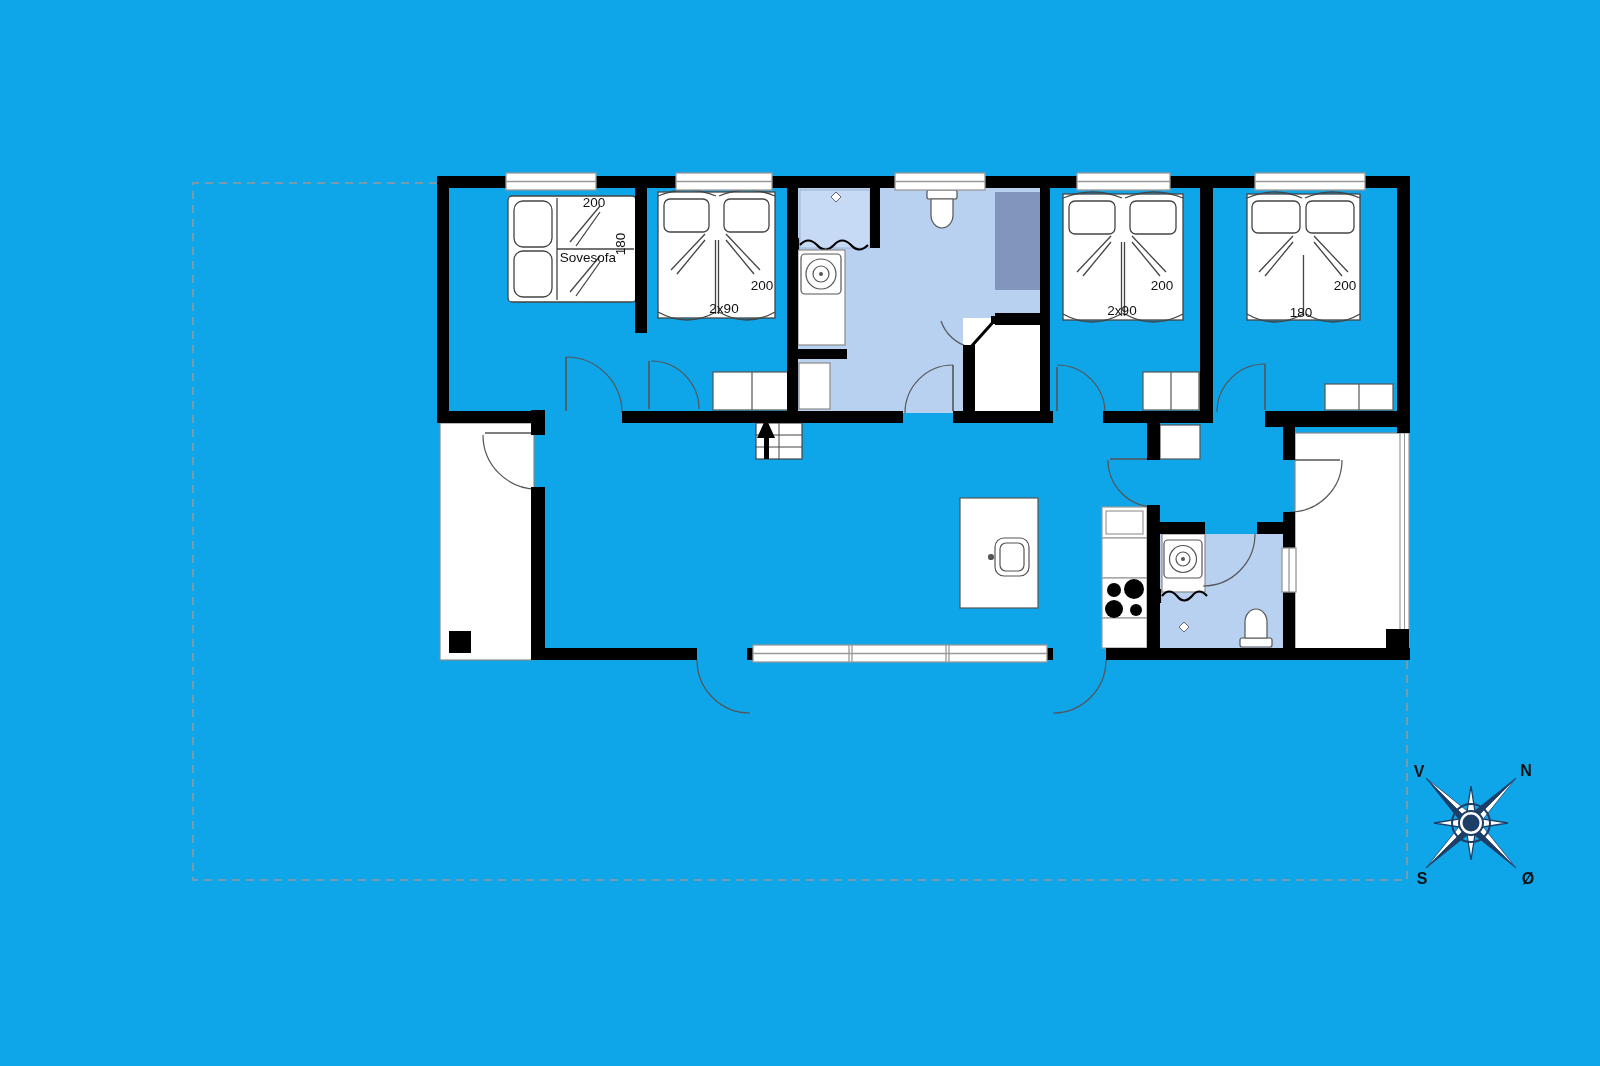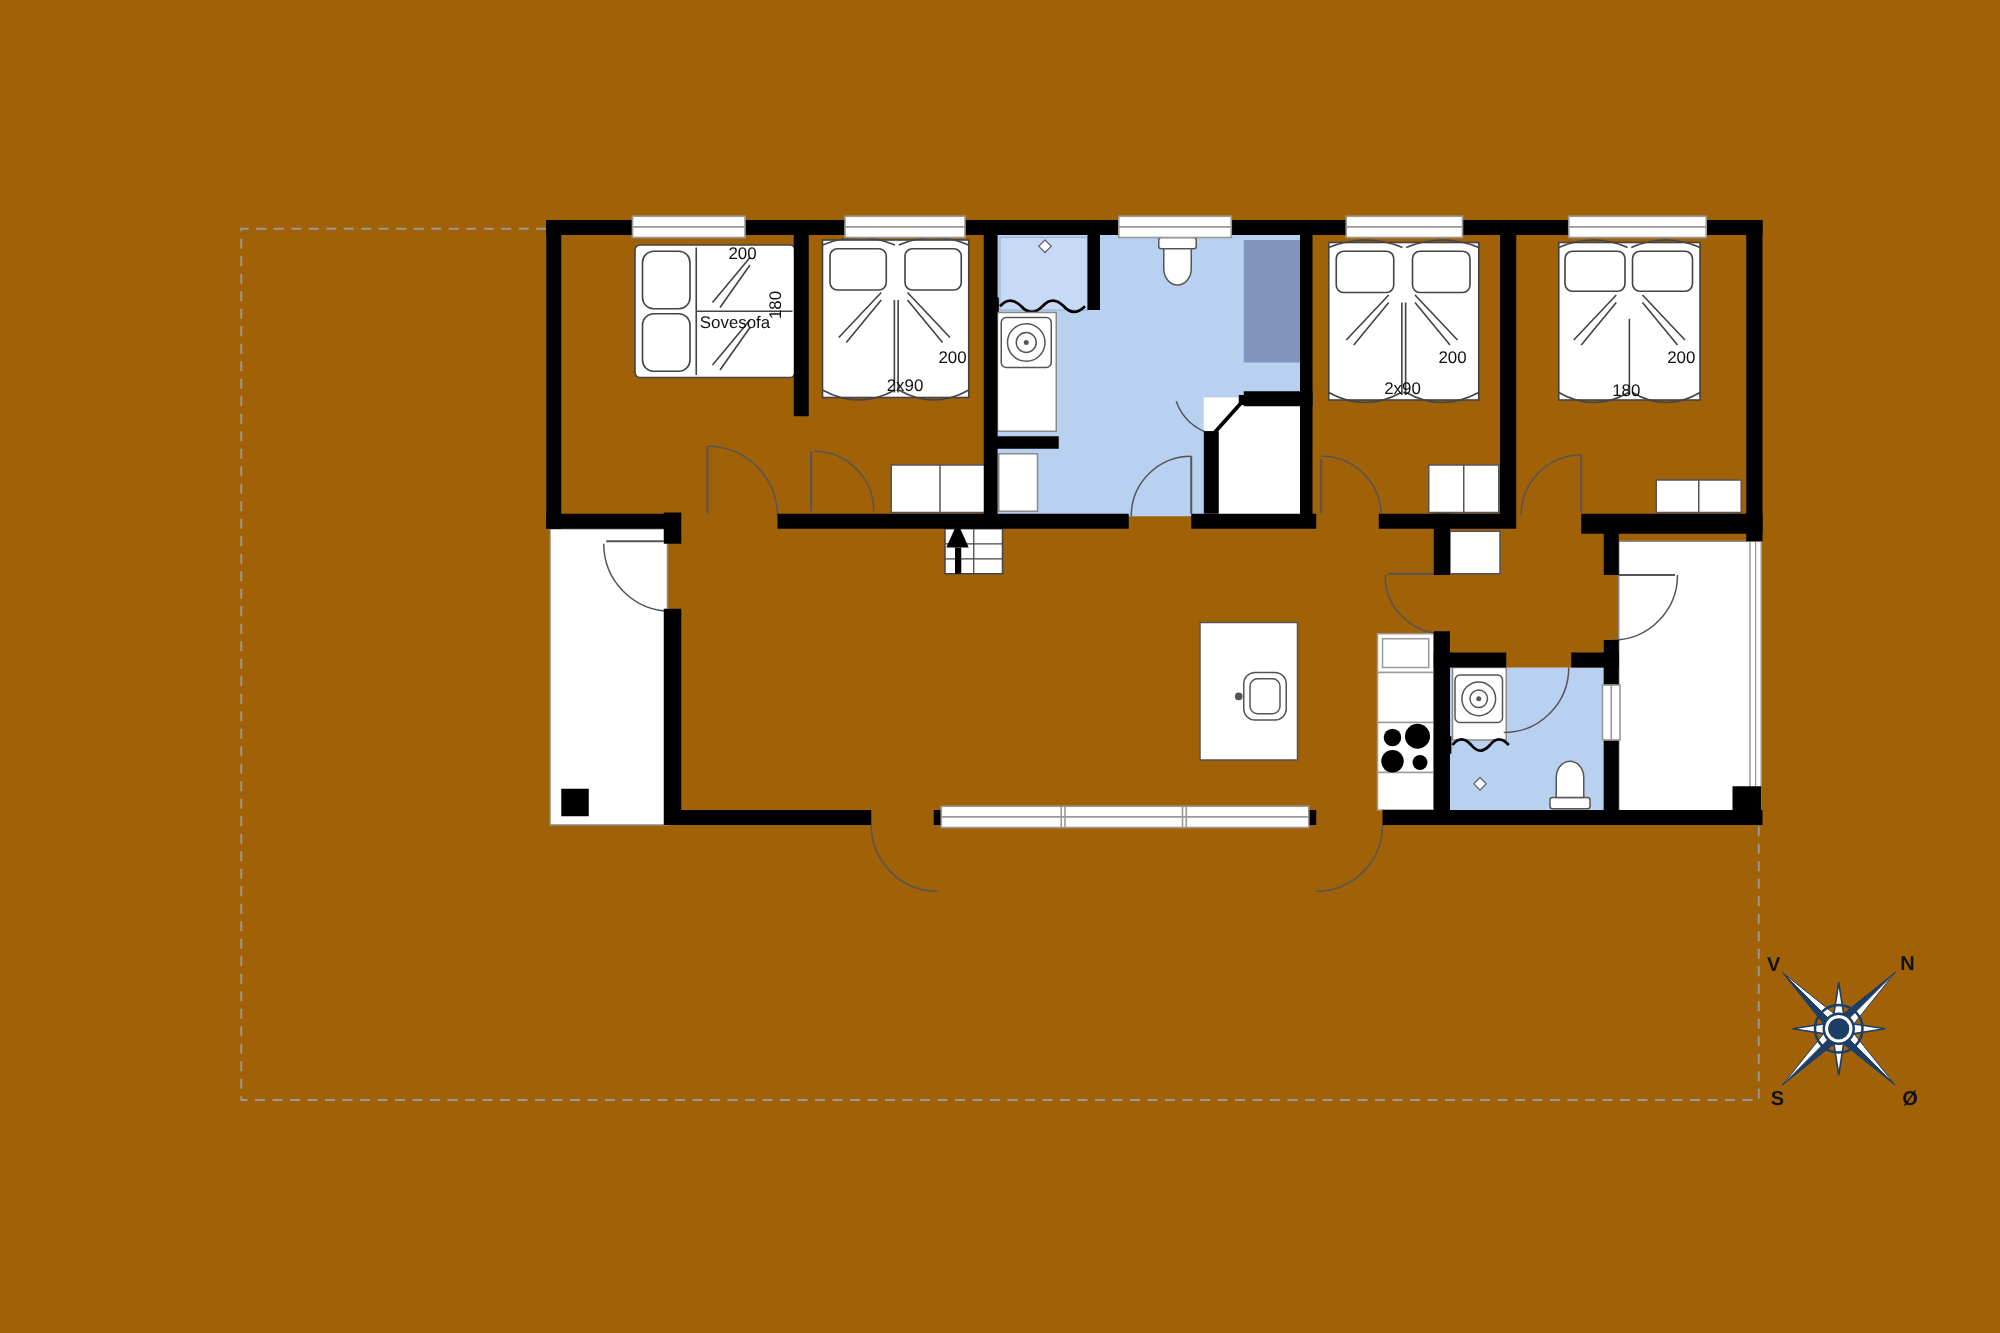--- a/index.html
+++ b/index.html
@@ -1,16 +1,16 @@
 <!DOCTYPE html>
 <html><head>
 <meta charset="utf-8">
 <style>
   html,body{margin:0;padding:0;background:#ffffff;}
-  .stage{position:relative;width:1600px;height:1066px;background:#a16207;overflow:hidden;
+  .stage{position:relative;width:1600px;height:1066px;background:#0ea5e9;overflow:hidden;
          font-family:"Liberation Sans", sans-serif;}
   svg{display:block}
   text{font-family:"Liberation Sans", sans-serif; fill:#111;}
   .dim{font-size:13.5px;}
   .compass-letter{font-size:16px;font-weight:600;}
 </style>
 </head>
 <body>
 
 <div class="stage">

